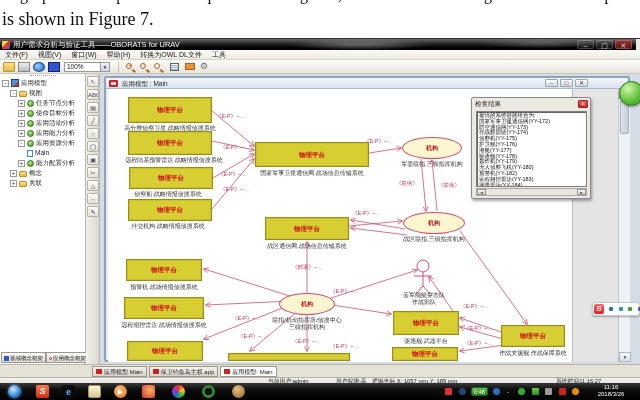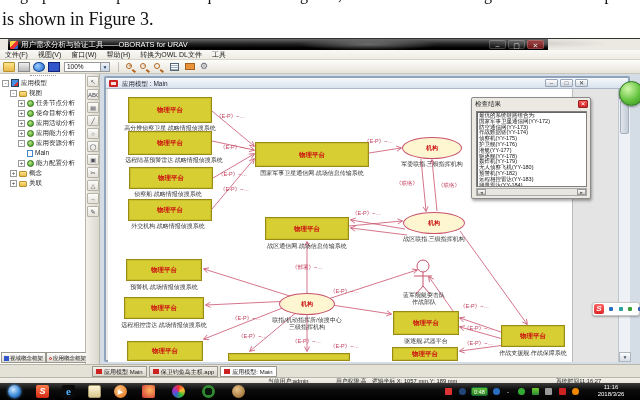--- a/index.html
+++ b/index.html
@@ -8,21 +8,21 @@
   [data-interactable]{box-sizing:border-box;}
 
   
   #paper{position:absolute;left:0;top:0;width:640px;height:38px;background:#fff;}
   #paper-frag{position:absolute;left:0;top:0;width:640px;height:10px;overflow:hidden;}
   #paper-frag span{position:absolute;left:20px;top:-14px;font:16px "Liberation Serif",serif;color:#111;letter-spacing:.5px;white-space:nowrap;}
   #paper-caption{position:absolute;left:2px;top:9px;font:18px "Liberation Serif",serif;color:#111;}
 
   
   #app{position:absolute;left:0;top:38px;width:640px;height:345px;background:#ece9e2;border-top:1px solid #333;}
-  #titlebar{position:absolute;left:8px;top:0;width:540px;height:11px;
+  #titlebar{position:absolute;left:0;top:0;width:636px;height:11px;
     background:linear-gradient(#6a6a6a,#222 45%,#000 80%);}
   #titlebar .shine{position:absolute;left:240px;top:0;width:400px;height:11px;
     background:radial-gradient(70px 6px at 120px 50%,rgba(200,200,200,.45),transparent),
                radial-gradient(60px 5px at 300px 40%,rgba(170,170,170,.35),transparent);}
   #app-icon{position:absolute;left:2px;top:2px;width:8px;height:8px;border-radius:1px;
     background:linear-gradient(135deg,#ffd24d 0 40%,#e33 40% 70%,#36c 70%);}
   #win-title{position:absolute;left:13px;top:1px;font-size:7.5px;line-height:9px;color:#fff;white-space:nowrap;text-shadow:0 1px 1px #000;}
   .wctl{position:absolute;top:1px;width:17px;height:9px;color:#ddd;font-size:7px;line-height:9px;text-align:center;background:rgba(255,255,255,.08);border:1px solid rgba(255,255,255,.2);border-radius:2px;}
   #btn-min{right:42px;} #btn-max{right:23px;} #btn-close{right:4px;background:rgba(200,40,40,.55);}
 
@@ -143,21 +143,21 @@
 </style>
 </head>
 <body>
 
 <div id="screen" data-name="screen" data-interactable="false">
 
   <div id="paper" data-name="paper-background" data-interactable="false">
     <div id="paper-frag" data-name="paper-cropped-line" data-interactable="false">
         <span>graph of the operational requirements is given, and the use case diagram of the example</span>
       </div>
-    <div id="paper-caption" data-name="figure-caption" data-interactable="false">is shown in Figure 3.</div>
+    <div id="paper-caption" data-name="figure-caption" data-interactable="false">is shown in Figure 7.</div>
   </div>
 
   <div id="app" data-name="app-window" data-interactable="false">
     <div id="titlebar" data-name="title-bar" data-interactable="false">
       <div class="shine" data-name="titlebar-glass" data-interactable="false"></div>
       <div id="app-icon" data-name="app-icon" data-interactable="false"></div>
       <div id="win-title" data-name="window-title" data-interactable="false">用户需求分析与验证工具——OBORATS for URAV</div>
       <div class="wctl" id="btn-min" data-name="minimize-button" data-interactable="true">–</div>
       <div class="wctl" id="btn-max" data-name="maximize-button" data-interactable="true">▢</div>
       <div class="wctl" id="btn-close" data-name="close-button" data-interactable="true">✕</div>

